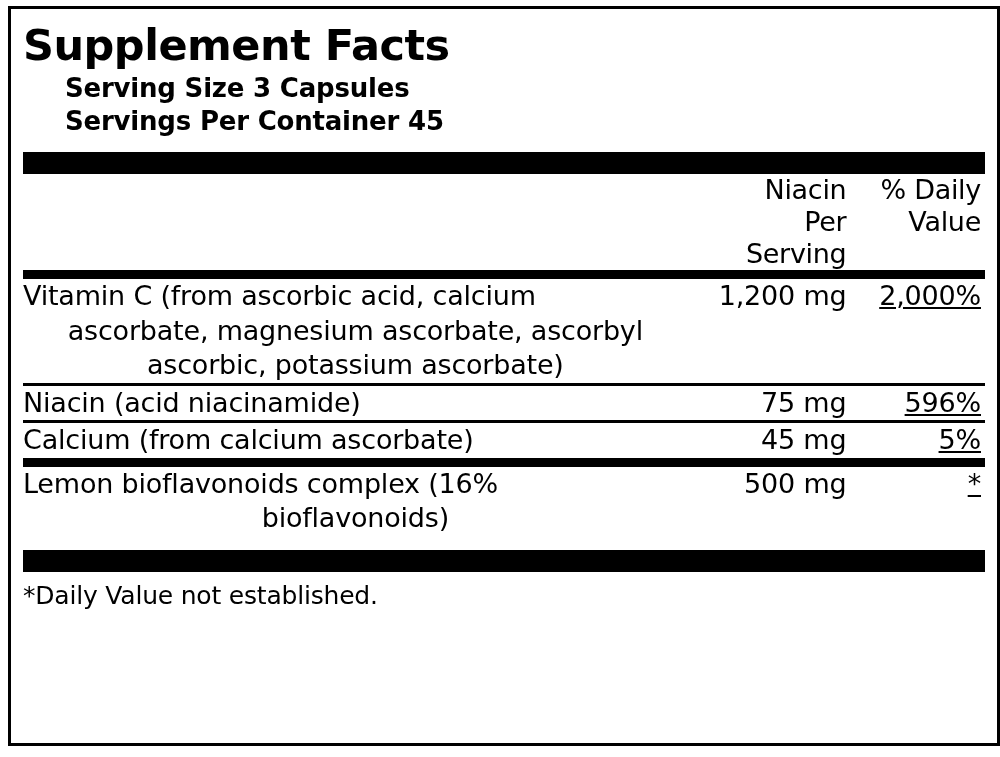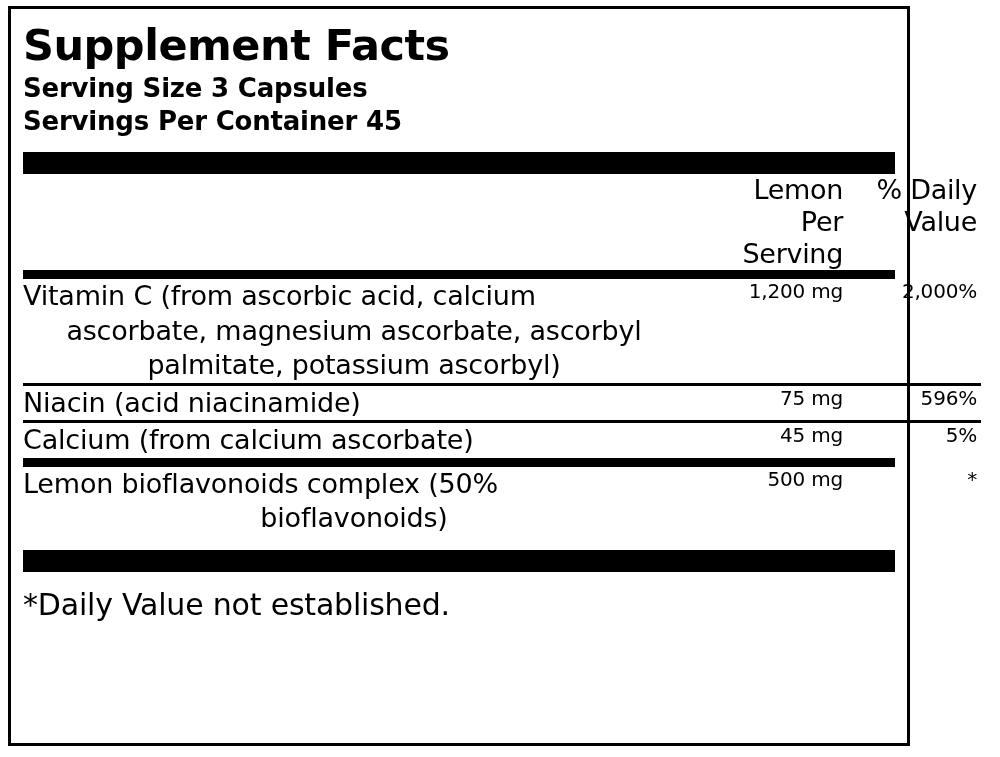--- a/index.html
+++ b/index.html
@@ -12,21 +12,21 @@
     height: 757px;
     font-family: "DejaVu Sans", sans-serif;
     color: #000000;
     overflow: hidden;
   }
 
   .panel {
     position: absolute;
     left: 8px;
     top: 6px;
-    width: 902px;
+    width: 992px;
     height: 740px;
     border: 3px solid #000000;
     box-sizing: border-box;
     background: #ffffff;
   }
 
   .inner {
     position: absolute;
     left: 12px;
     top: 6px;
@@ -39,20 +39,21 @@
     letter-spacing: -0.5px;
     line-height: 1.15;
     margin: 6px 0 2px 0;
   }
 
   .serving-line {
     font-size: 26px;
     font-weight: bold;
     line-height: 1.27;
     letter-spacing: -0.2px;
+    margin-left: 42px;
   }
 
   .bar-thick {
     height: 22px;
     background: #000000;
     margin-top: 14px;
   }
 
   .bar-med {
     height: 9px;
@@ -90,36 +91,36 @@
     line-height: 1.28;
     padding: 5px 0 6px 0;
     letter-spacing: -0.2px;
   }
   .row-name .indent {
     display: block;
     padding-left: 22px;
     text-align: center;
   }
   .row-val {
-    font-size: 20px;
+    font-size: 27px;
     line-height: 1.28;
     text-align: right;
     padding: 5px 2px 6px 0;
     letter-spacing: -0.2px;
   }
-  .row-val.dv { padding-right: 4px; }
+  .row-val.dv { padding-right: 4px; text-decoration: underline; }
 
   .sep-thin {
     border-bottom: 3px solid #000000;
   }
 
   .footnote {
-    font-size: 30px;
+    font-size: 25px;
     line-height: 1.2;
-    padding-top: 15px;
+    padding-top: 9px;
     letter-spacing: -0.2px;
   }
 </style>
 </head>
 <body>
 
 <div class="panel">
   <div class="inner">
 
     <div class="title">Supplement Facts</div>
@@ -132,21 +133,21 @@
     <table class="facts">
       <colgroup>
         <col class="col-name">
         <col class="col-amt">
         <col class="col-dv">
       </colgroup>
       <tbody>
           <tr>
         <th></th>
         <th class="hdr-cell">
-          <span>Lemon</span><br>
+          <span>Niacin</span><br>
           <span>Per</span><br>
           <span>Serving</span>
         </th>
         <th class="hdr-cell dv">
           <span>% Daily</span><br>
           <span>Value</span>
         </th>
       </tr>
     </tbody>
       </table>
@@ -158,21 +159,21 @@
         <col class="col-name">
         <col class="col-amt">
         <col class="col-dv">
       </colgroup>
 
       <tbody>
           <tr class="sep-thin">
         <td class="row-name">
           <span>Vitamin C (from ascorbic acid, calcium</span>
           <span class="indent">ascorbate, magnesium ascorbate, ascorbyl</span>
-          <span class="indent">palmitate, potassium ascorbyl)</span>
+          <span class="indent">ascorbic, potassium ascorbate)</span>
         </td>
         <td class="row-val">1,200 mg</td>
         <td class="row-val dv">2,000%</td>
       </tr>
 
       <tr class="sep-thin">
         <td class="row-name">
           <span>Niacin (acid niacinamide)</span>
         </td>
         <td class="row-val">75 mg</td>
@@ -193,21 +194,21 @@
 
     <table class="facts">
       <colgroup>
         <col class="col-name">
         <col class="col-amt">
         <col class="col-dv">
       </colgroup>
       <tbody>
           <tr>
         <td class="row-name">
-          <span>Lemon bioflavonoids complex (50%</span>
+          <span>Lemon bioflavonoids complex (16%</span>
           <span class="indent">bioflavonoids)</span>
         </td>
         <td class="row-val">500 mg</td>
         <td class="row-val dv">*</td>
       </tr>
     </tbody>
       </table>
 
     <div class="bar-thick"></div>
 

